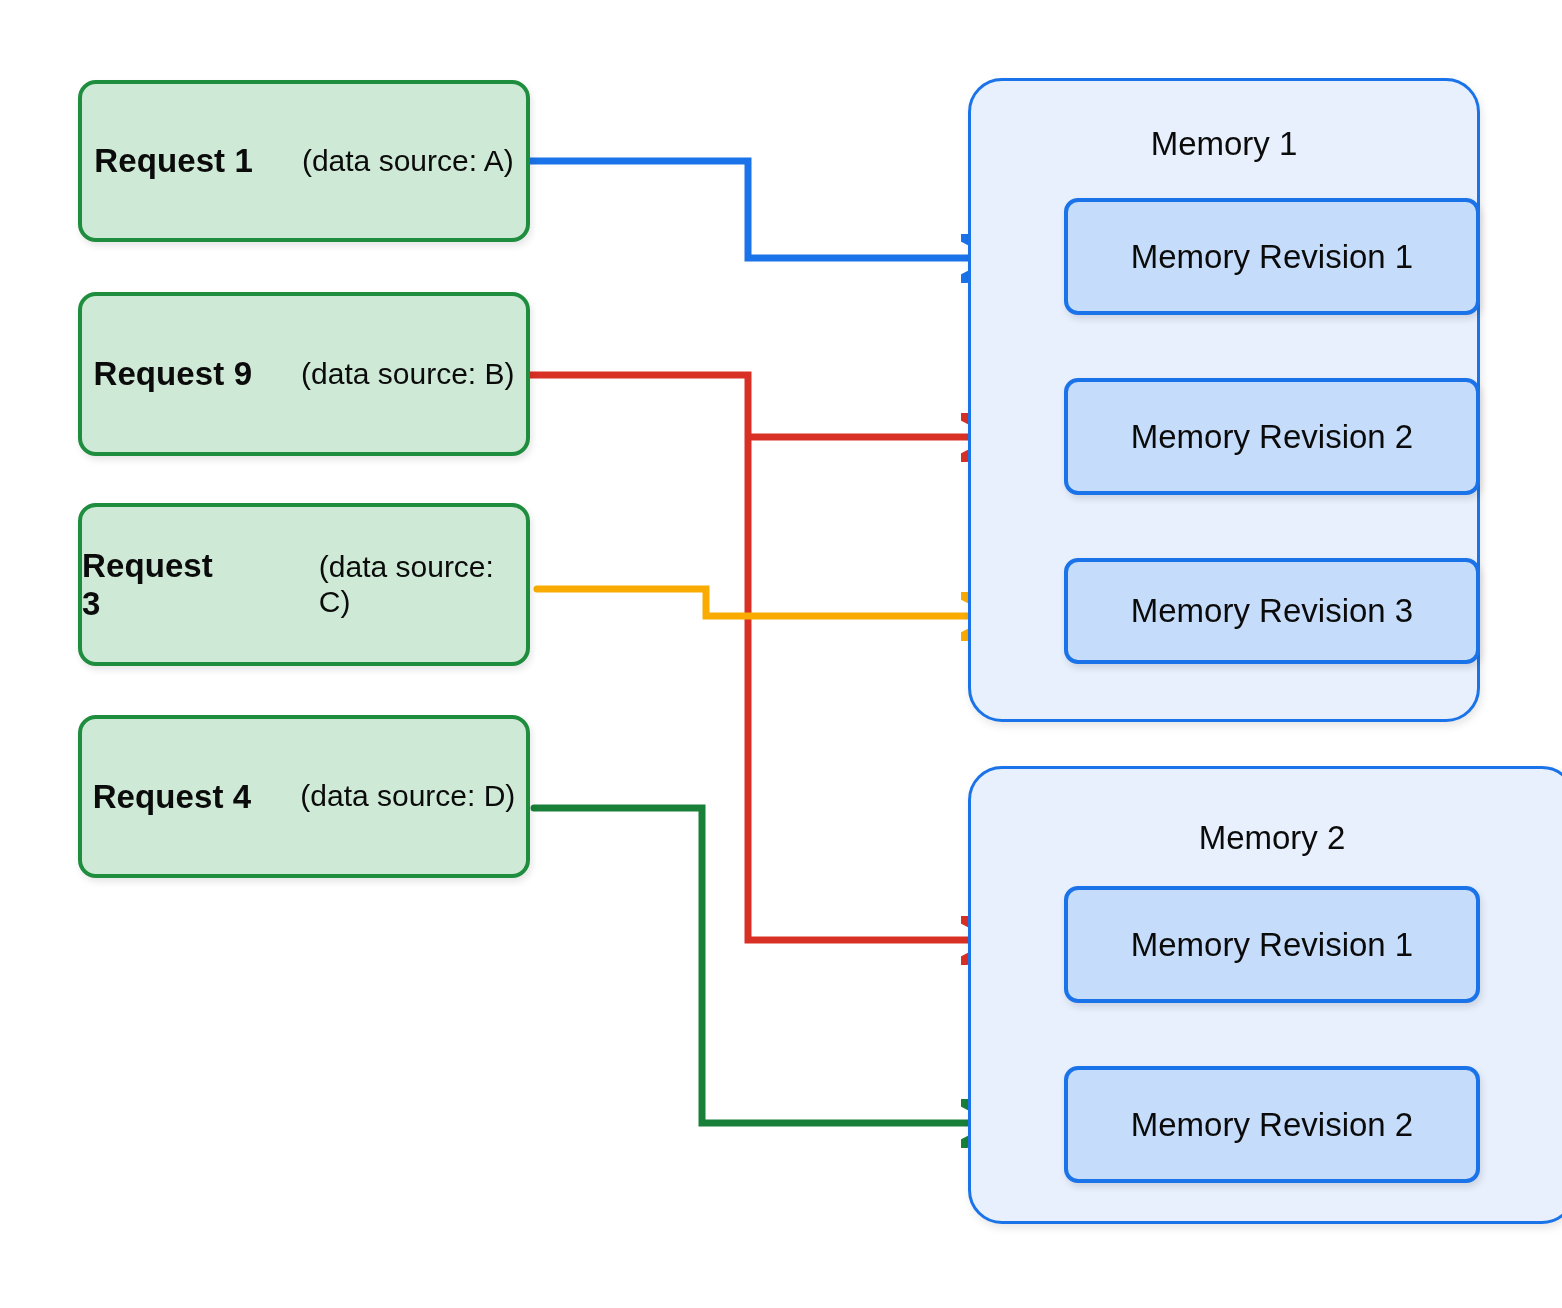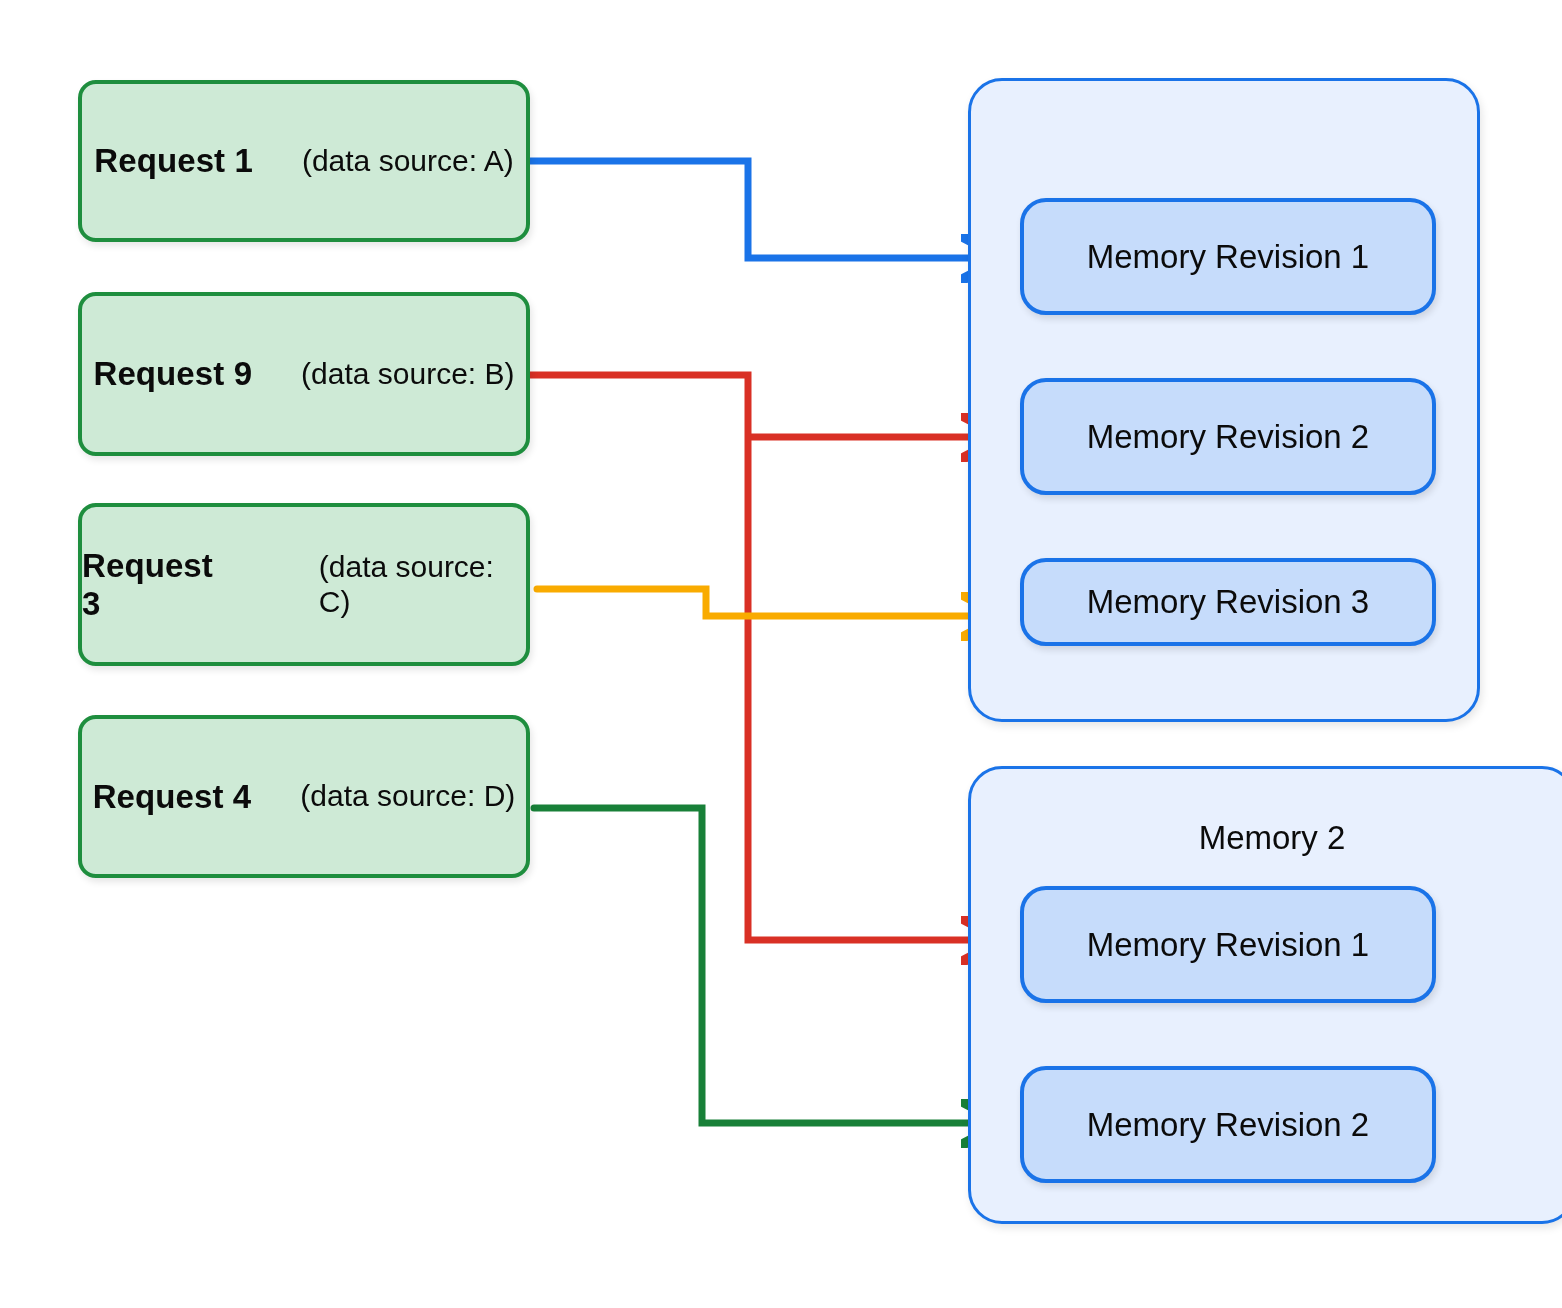--- a/index.html
+++ b/index.html
@@ -71,28 +71,29 @@
     text-align: center;
     font-size: 33px;
     font-weight: 400;
     color: #0b0b0b;
   }
   .revision-box {
     position: absolute;
     box-sizing: border-box;
     background: #C6DCFB;
     border: 4px solid #1A73E8;
-    border-radius: 26px;
+    border-radius: 14px;
     box-shadow: 2px 4px 7px rgba(0,0,0,0.12);
     display: flex;
     align-items: center;
     justify-content: center;
     font-size: 33px;
     font-weight: 400;
     color: #0b0b0b;
+    margin-left: 44px;
   }
 </style>
 </head>
 <body>
 
 <div id="canvas">
 
   <svg id="wires" viewBox="0 0 1562 1308">
     <defs>
       <marker id="ah-blue" markerWidth="7" markerHeight="7" refX="5.6" refY="3.5" orient="auto" markerUnits="strokeWidth">
@@ -142,30 +143,31 @@
     <div class="request-title">Request 3</div>
     <div class="request-sub">(data source: C)</div>
   </div>
 
   <div class="request-box" style="left:78px; top:715px; width:452px; height:163px;">
     <div class="request-title">Request 4</div>
     <div class="request-sub">(data source: D)</div>
   </div>
 
   <div class="memory-container" style="left:968px; top:78px; width:512px; height:644px;">
+    <div class="memory-title" style="top:44px;">Memory 1</div>
 
     <div class="revision-box" style="left:49px; top:117px; width:416px; height:117px;">
       <span>Memory Revision 1</span>
     </div>
 
     <div class="revision-box" style="left:49px; top:297px; width:416px; height:117px;">
       <span>Memory Revision 2</span>
     </div>
 
-    <div class="revision-box" style="left:49px; top:477px; width:416px; height:88px;">
+    <div class="revision-box" style="left:49px; top:477px; width:416px; height:106px;">
       <span>Memory Revision 3</span>
     </div>
   </div>
 
   <div class="memory-container" style="left:968px; top:766px; width:608px; height:458px;">
     <div class="memory-title" style="top:50px;">Memory 2</div>
 
     <div class="revision-box" style="left:49px; top:117px; width:416px; height:117px;">
       <span>Memory Revision 1</span>
     </div>

